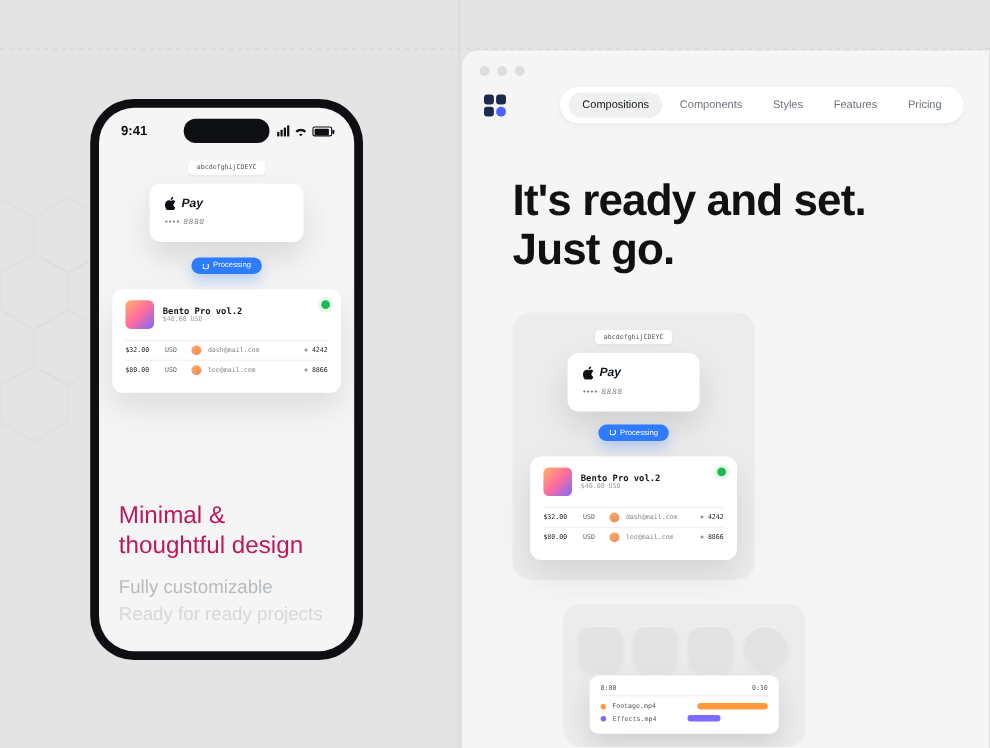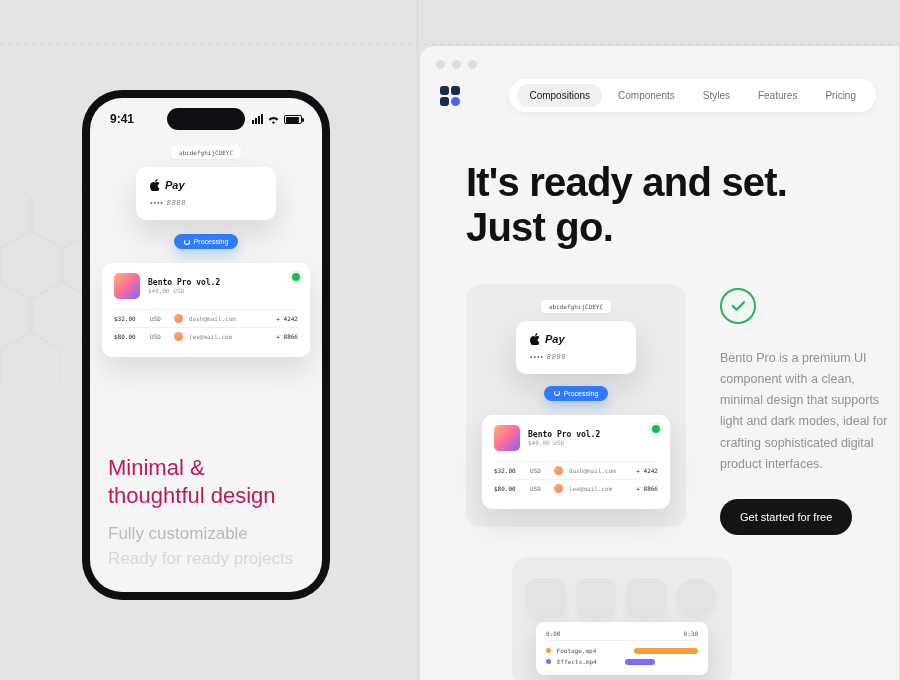--- a/index.html
+++ b/index.html
@@ -407,29 +407,20 @@
                   <span class="prod-cur">USD</span>
                   <span class="avatar"></span>
                   <span class="prod-email">lee@mail.com</span>
                   <span class="prod-id">+ 8866</span>
                 </div>
               </div>
           </div>
         </div>
       </div>
 
-      <div class="hero-text">
-        <div class="check-circle">
-          <svg viewBox="0 0 24 24">
-              <path fill="none" stroke="#1db954" stroke-width="3" stroke-linecap="round" stroke-linejoin="round" d="M5 12l5 5L20 7"></path>
-            </svg>
-        </div>
-        <div class="hero-desc">Bento Pro is a premium UI component with a clean, minimal design that supports light and dark modes, ideal for crafting sophisticated digital product interfaces.</div>
-        <div class="cta">Get started for free</div>
-      </div>
     </div>
 
     <div class="hero-card2">
       <div class="tiles">
         <div class="tile"></div>
         <div class="tile"></div>
         <div class="tile"></div>
         <div class="tile" style="border-radius:50%"></div>
       </div>
       <div class="timeline">

